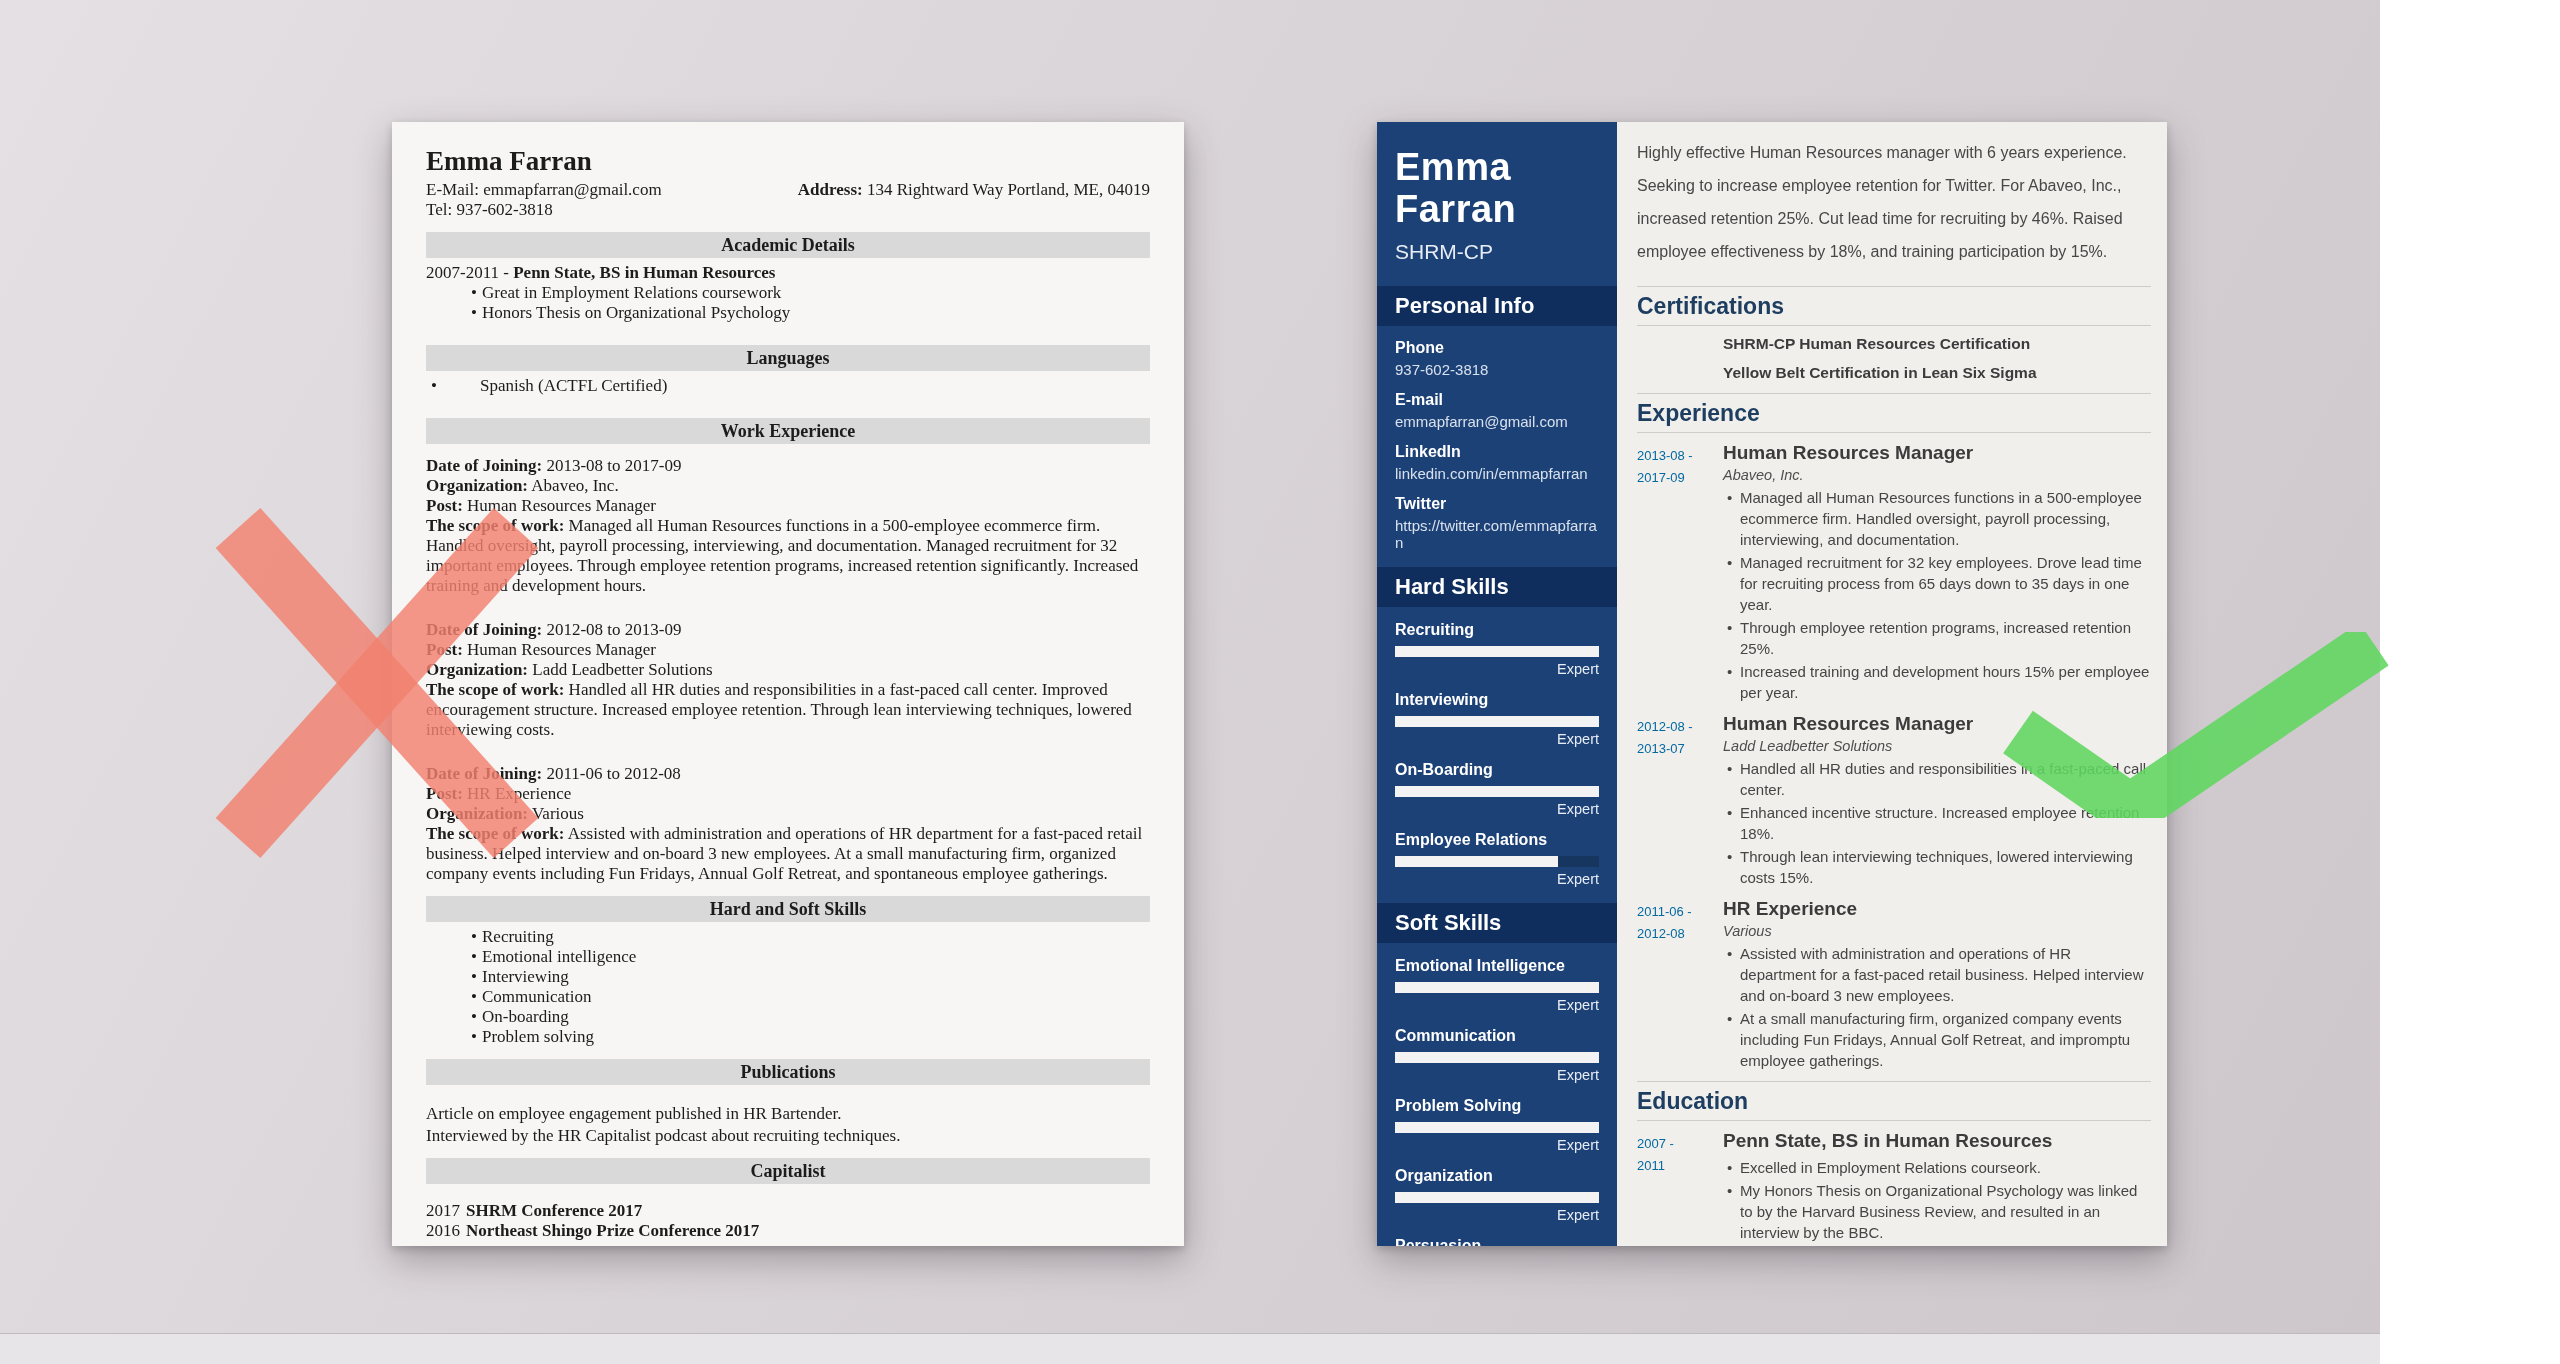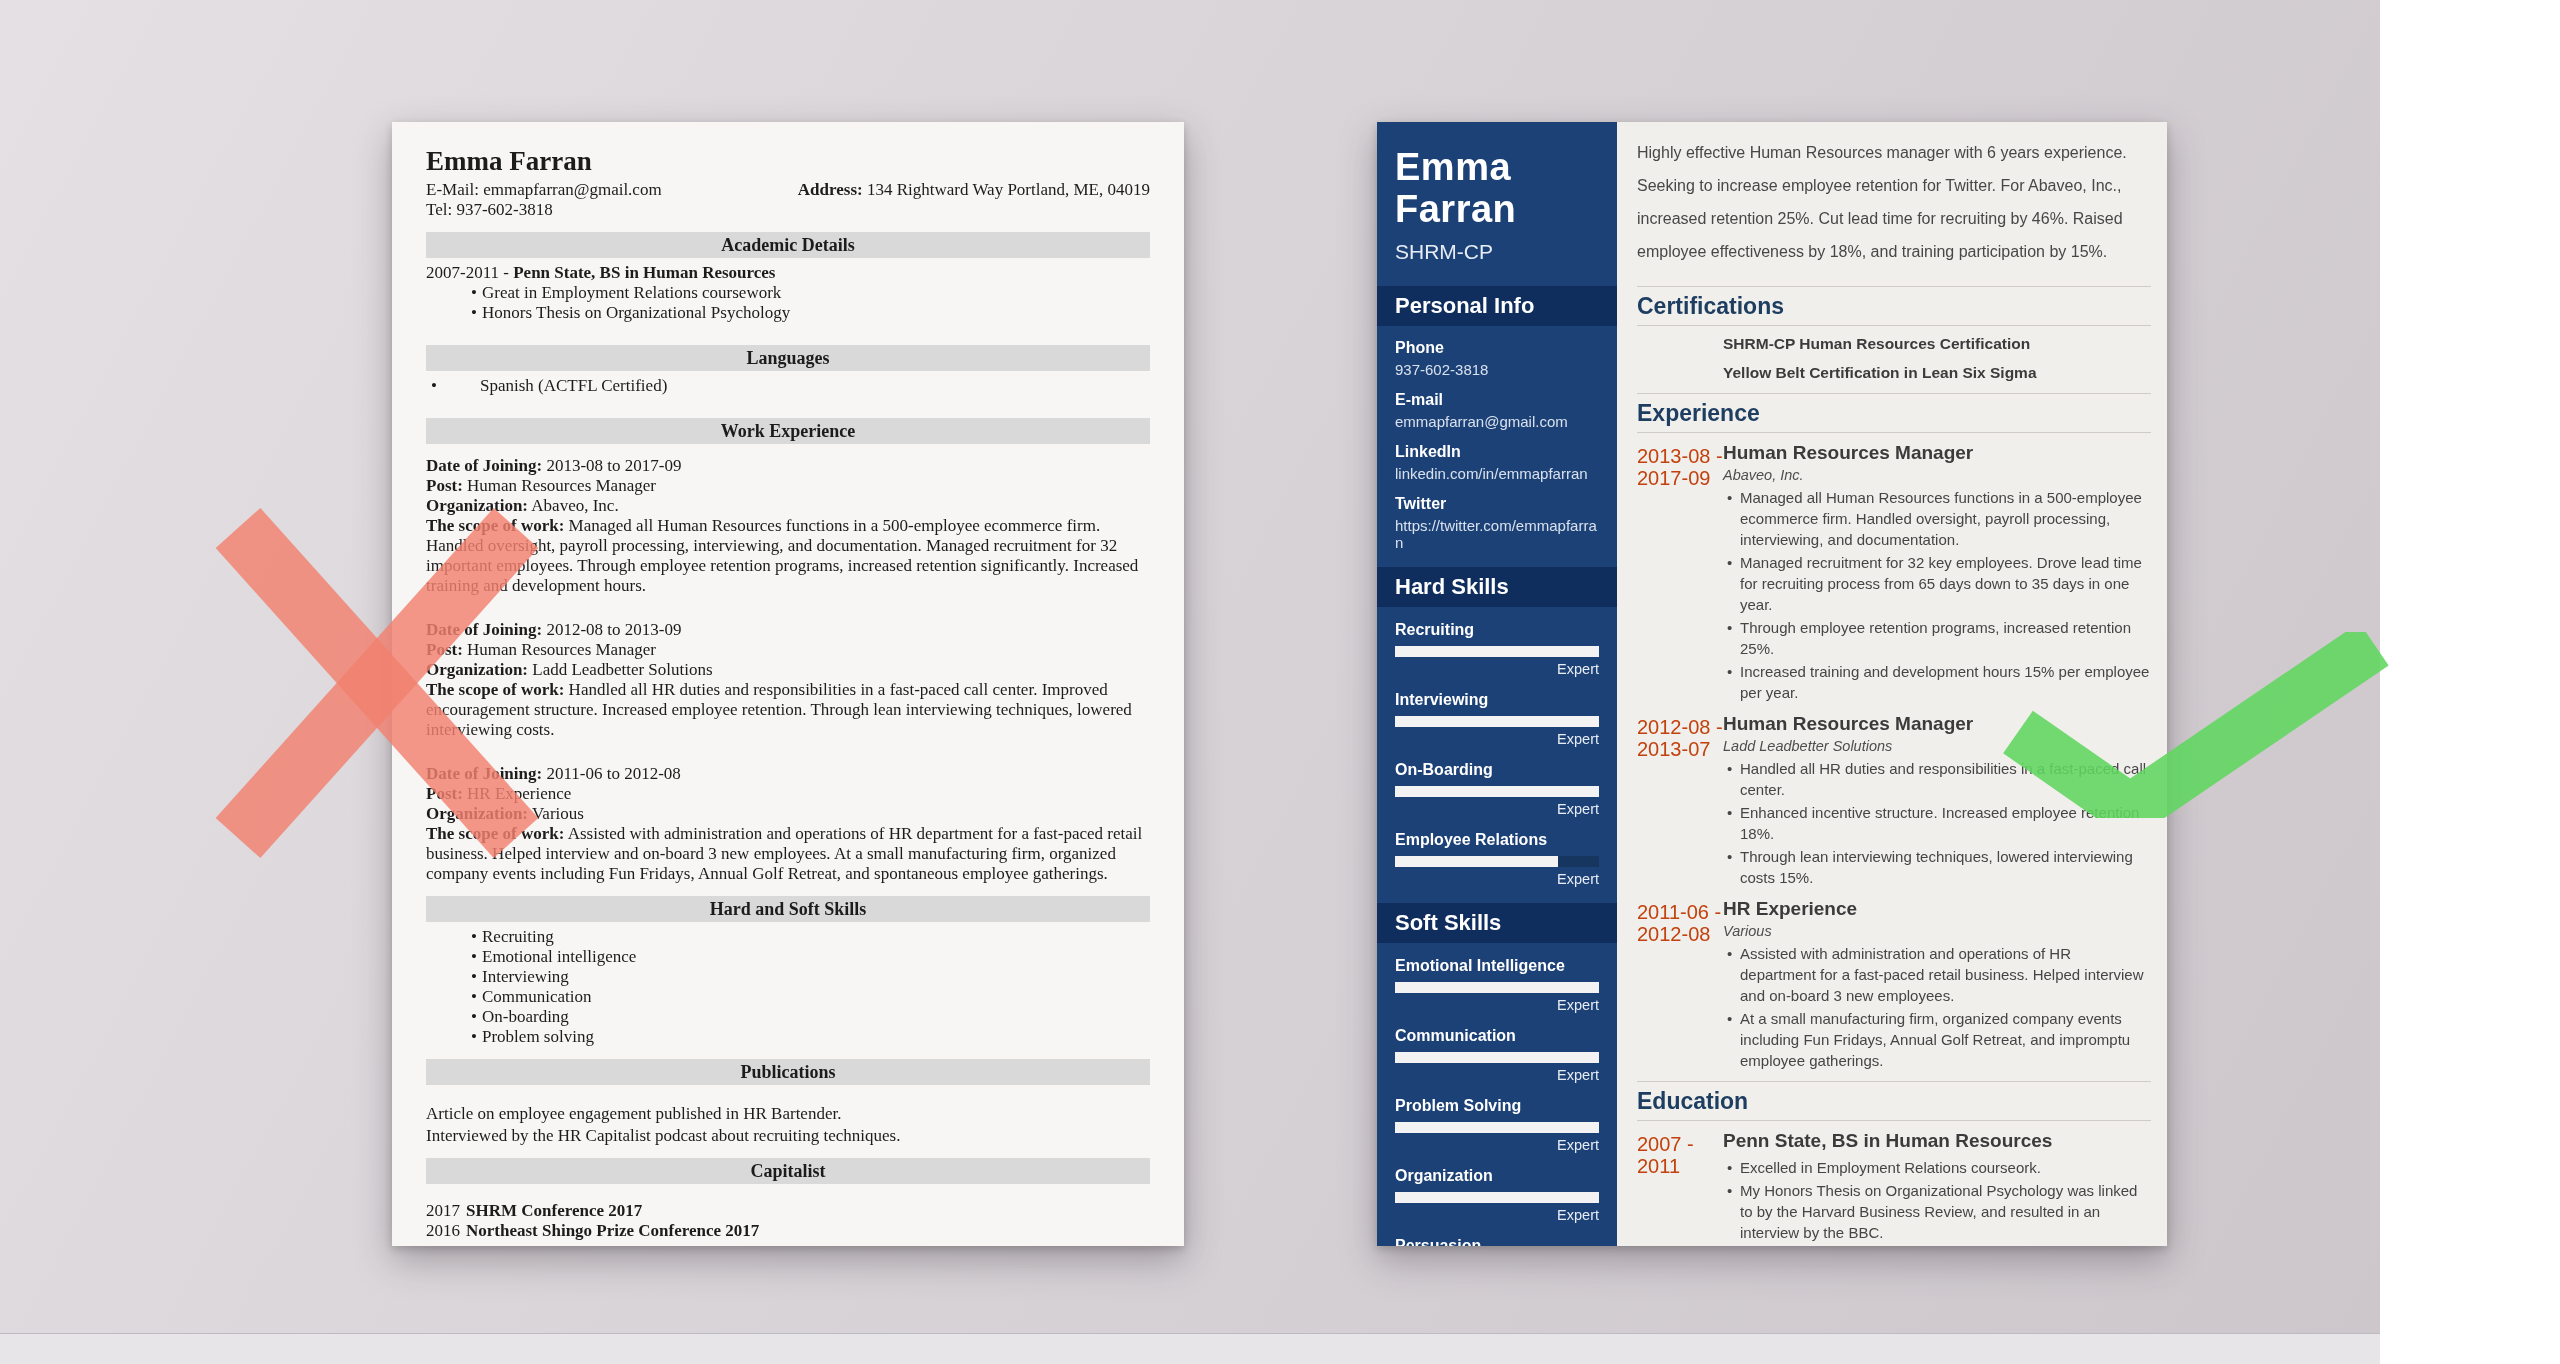--- a/index.html
+++ b/index.html
@@ -54,21 +54,21 @@
   .skill-level{text-align:right;font-size:14.5px;color:#e8edf5;margin-top:4px;}
 
   .mc{flex:1;padding:10px 16px 0 20px;color:#454545;overflow:hidden;box-sizing:border-box;}
   .mc-summary{font-size:16px;line-height:33px;color:#474747;padding:4px 0 12px;}
   .mc-section{border-top:1px solid #cfccc8;margin-top:6px;padding-top:6px;}
   .mc-title{font-size:23px;font-weight:bold;color:#1e3e61;
             border-bottom:1px solid #cfccc8;padding-bottom:5px;margin-bottom:9px;}
   .mc-ind{margin-left:86px;}
   .mc-cert{font-weight:bold;font-size:15.5px;color:#3b3b3b;margin-bottom:11px;}
   .xp{display:flex;margin-bottom:8px;}
-  .xp-dates{width:86px;flex:none;font-size:20px;color:#c2410c;line-height:22px;padding-top:3px;}
+  .xp-dates{width:86px;flex:none;font-size:13px;color:#0369a1;line-height:22px;padding-top:3px;}
   .xp-body{flex:1;}
   .xp-title{font-size:19px;font-weight:bold;color:#3b3b3b;line-height:22px;}
   .xp-company{font-style:italic;font-size:14.5px;color:#4e4e4e;margin:3px 0 4px;}
   ul.mc-bullets{margin:0;padding-left:17px;list-style:none;}
   ul.mc-bullets li{font-size:15px;color:#454545;line-height:21px;margin-bottom:2px;position:relative;}
   ul.mc-bullets li::before{content:"•";position:absolute;left:-13px;}
 
   
   .mark{position:absolute;pointer-events:none;}
   .mark-x{left:200px;top:500px;}
@@ -101,22 +101,22 @@
     <div class="band mt-lg">Languages</div>
     <div class="lp-bullet lang-bullet">
         <span class="dot">•</span>
         <span class="txt">Spanish (ACTFL Certified)</span>
       </div>
 
     <div class="band mt-lg">Work Experience</div>
 
     <div class="lp-job">
       <div><span class="b">Date of Joining:</span> <span>2013-08 to 2017-09</span></div>
+      <div><span class="b">Organization:</span> <span>Abaveo, Inc.</span></div>
       <div><span class="b">Post:</span> <span>Human Resources Manager</span></div>
-      <div><span class="b">Organization:</span> <span>Abaveo, Inc.</span></div>
       <p><span class="b">The scope of work:</span> <span>Managed all Human Resources functions in a 500-employee ecommerce firm. Handled oversight, payroll processing, interviewing, and documentation. Managed recruitment for 32 important employees. Through employee retention programs, increased retention significantly. Increased training and development hours.</span></p>
     </div>
     <div class="lp-gap"></div>
     <div class="lp-job">
       <div><span class="b">Date of Joining:</span> <span>2012-08 to 2013-09</span></div>
       <div><span class="b">Post:</span> <span>Human Resources Manager</span></div>
       <div><span class="b">Organization:</span> <span>Ladd Leadbetter Solutions</span></div>
       <p><span class="b">The scope of work:</span> <span>Handled all HR duties and responsibilities in a fast-paced call center. Improved encouragement structure. Increased employee retention. Through lean interviewing techniques, lowered interviewing costs.</span></p>
     </div>
     <div class="lp-gap"></div>

